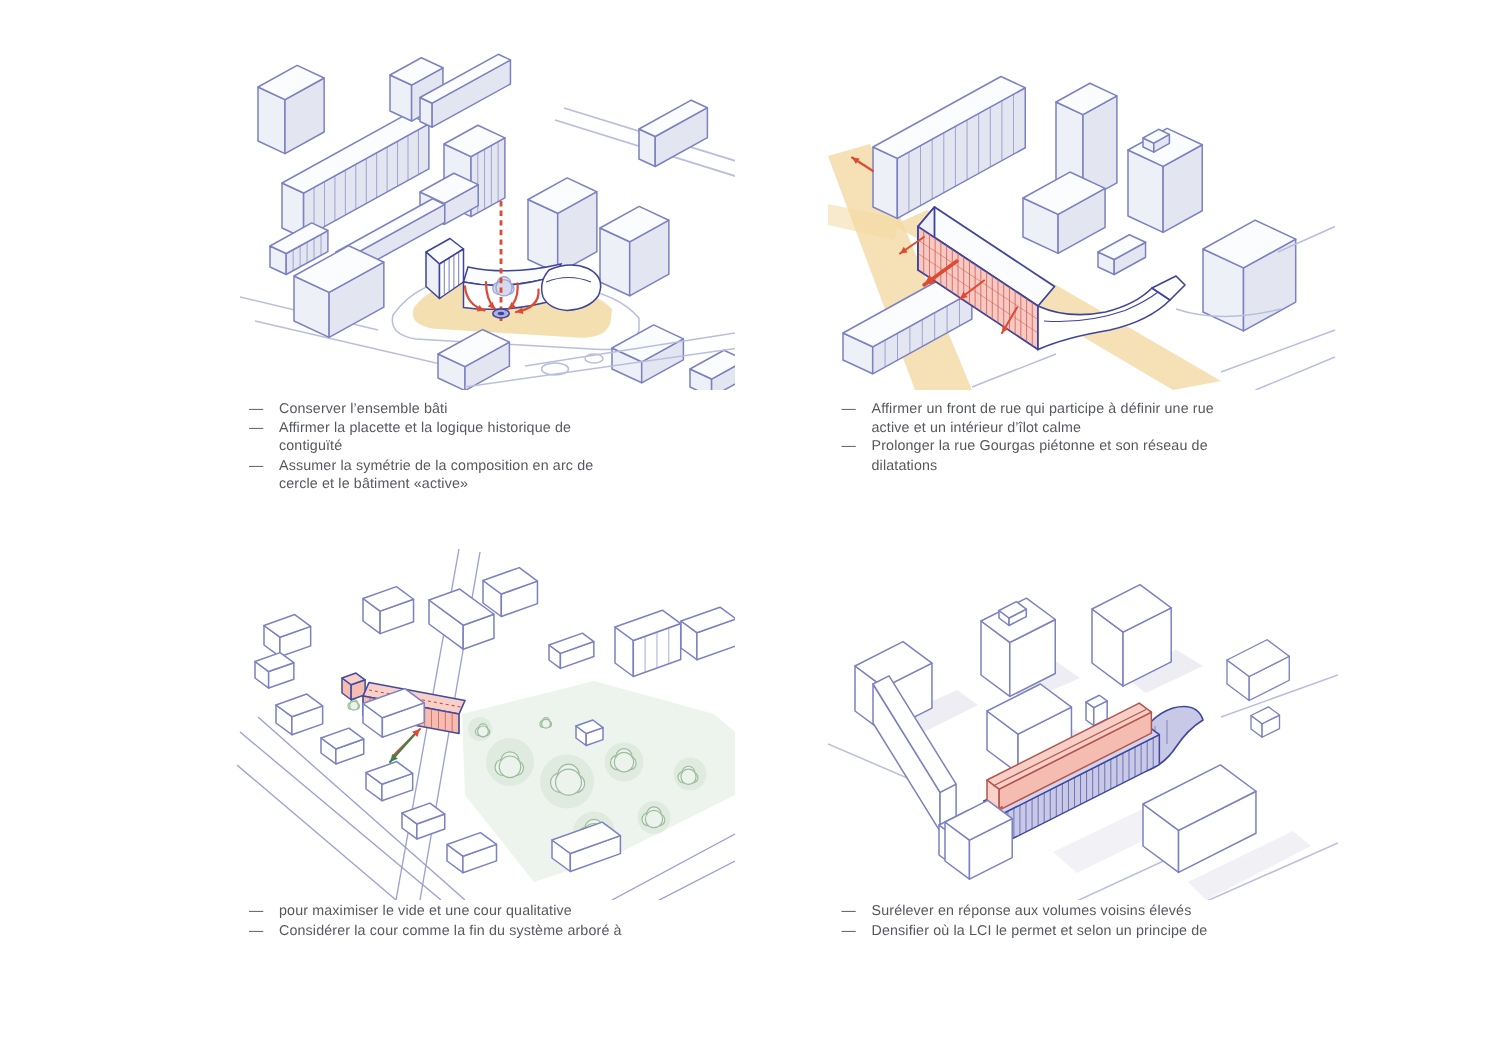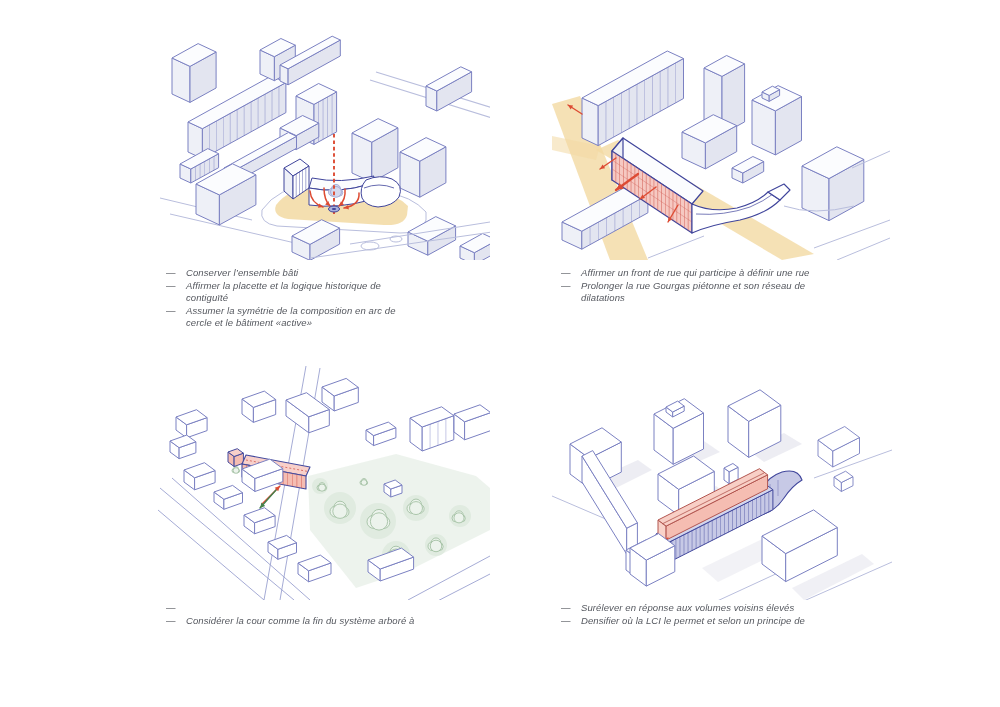--- a/index.html
+++ b/index.html
@@ -3,21 +3,21 @@
 <meta charset="utf-8">
 <style>
   html,body{margin:0;padding:0;background:#ffffff;}
   .page{position:relative;width:1000px;height:707px;background:#ffffff;overflow:hidden;
         font-family:"Liberation Sans",sans-serif;}
   .fig{position:absolute;}
   .caption{position:absolute;width:260px;color:#55585f;font-size:9.5px;line-height:12.6px;
            letter-spacing:.1px;}
   .bullet-item{display:flex;margin:0;}
   .dash{flex:0 0 20px;}
-  .blines{flex:1;font-style:italic;}
+  .blines{flex:1;}
   .bl{display:block;white-space:nowrap;}
   svg{display:block;}
 </style>
 </head>
 <body>
 
 <main class="page">
 
   <section class="fig" style="left:160px;top:8px">
     <svg id="d1" width="330" height="252" viewBox="0 0 330 252">
@@ -238,20 +238,21 @@
         <span class="bl">cercle et le bâtiment «active»</span>
       </span>
     </div>
   </div>
 
   <div class="caption" style="left:561px;top:267px">
     <div class="bullet-item">
       <span class="dash">—</span>
       <span class="blines">
         <span class="bl">Affirmer un front de rue qui participe à définir une rue</span>
+        <span class="bl">active et un intérieur d’îlot calme</span>
       </span>
     </div>
     <div class="bullet-item">
       <span class="dash">—</span>
       <span class="blines">
         <span class="bl">Prolonger la rue Gourgas piétonne et son réseau de</span>
         <span class="bl">dilatations</span>
       </span>
     </div>
   </div>
@@ -475,20 +476,21 @@
         <polygon points="78.0,216.0 94.3,228.1 94.3,202.1 78.0,190.0" fill="#ffffff" stroke="#7b81c2" stroke-width="1" stroke-linejoin="round" opacity="1"></polygon>
         <polygon points="94.3,228.1 122.8,213.7 122.8,187.7 94.3,202.1" fill="#ffffff" stroke="#7b81c2" stroke-width="1" stroke-linejoin="round" opacity="1"></polygon>
         <polygon points="78.0,190.0 106.5,175.6 122.8,187.7 94.3,202.1" fill="#ffffff" stroke="#7b81c2" stroke-width="1" stroke-linejoin="round" opacity="1"></polygon>
       </svg>
   </section>
 
   <div class="caption" style="left:166px;top:602px">
     <div class="bullet-item">
       <span class="dash">—</span>
       <span class="blines">
+        <span class="bl">pour maximiser le vide et une cour qualitative</span>
       </span>
     </div>
     <div class="bullet-item">
       <span class="dash">—</span>
       <span class="blines">
         <span class="bl">Considérer la cour comme la fin du système arboré à</span>
       </span>
     </div>
   </div>
 

